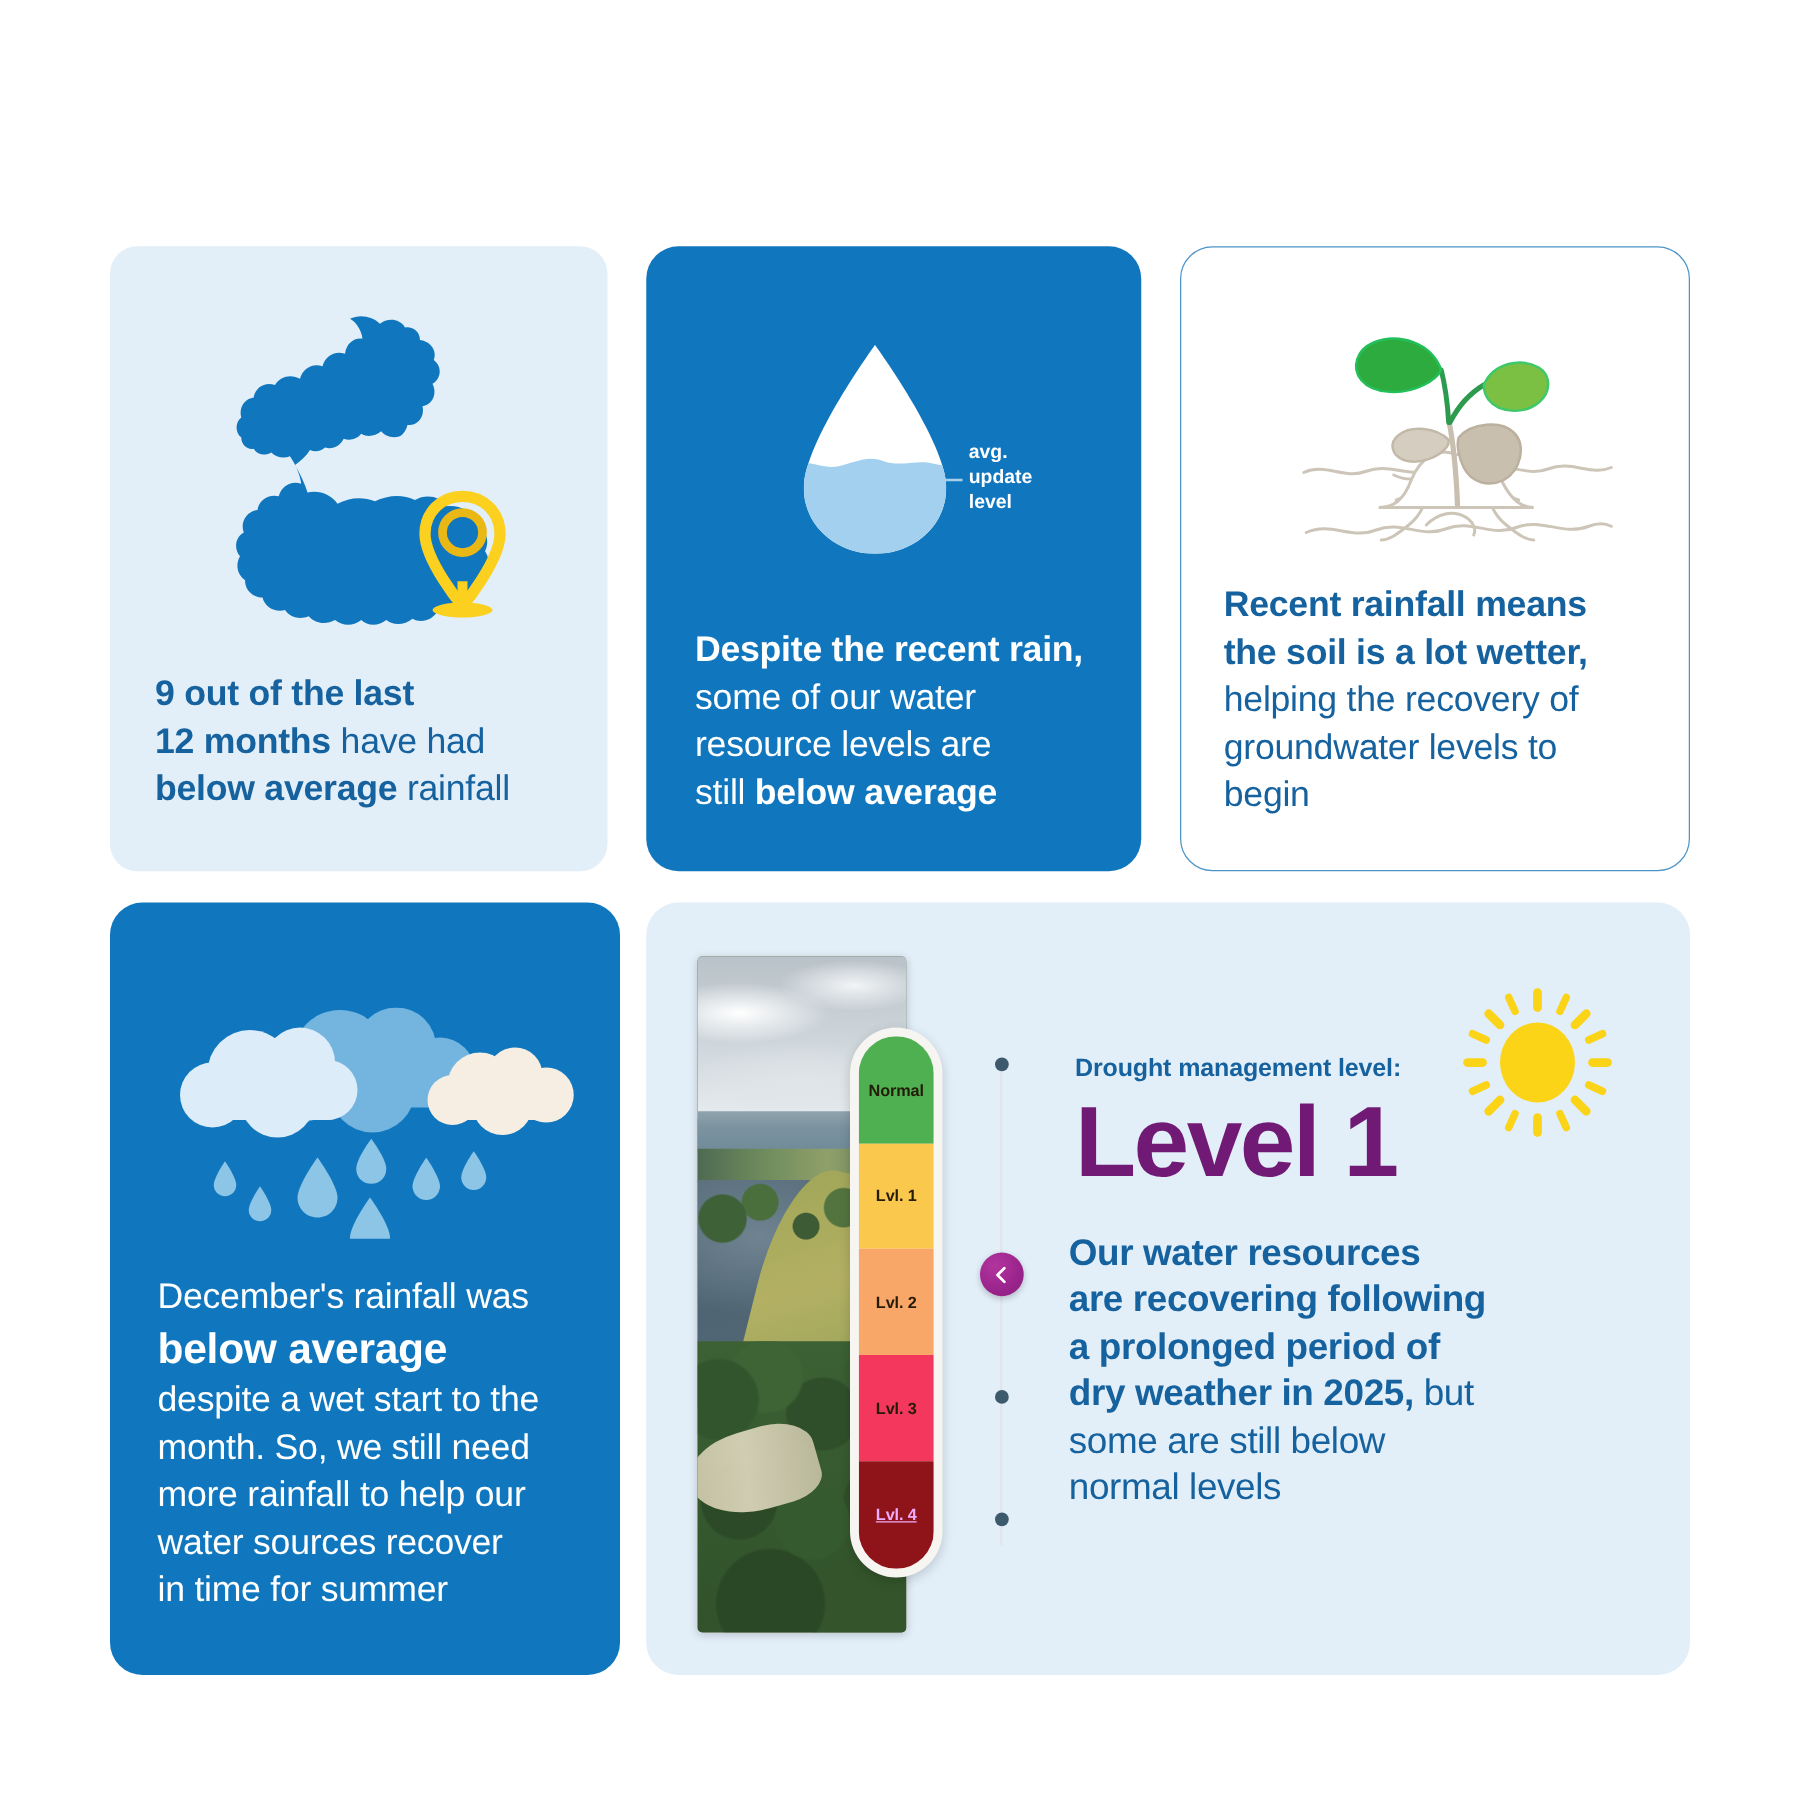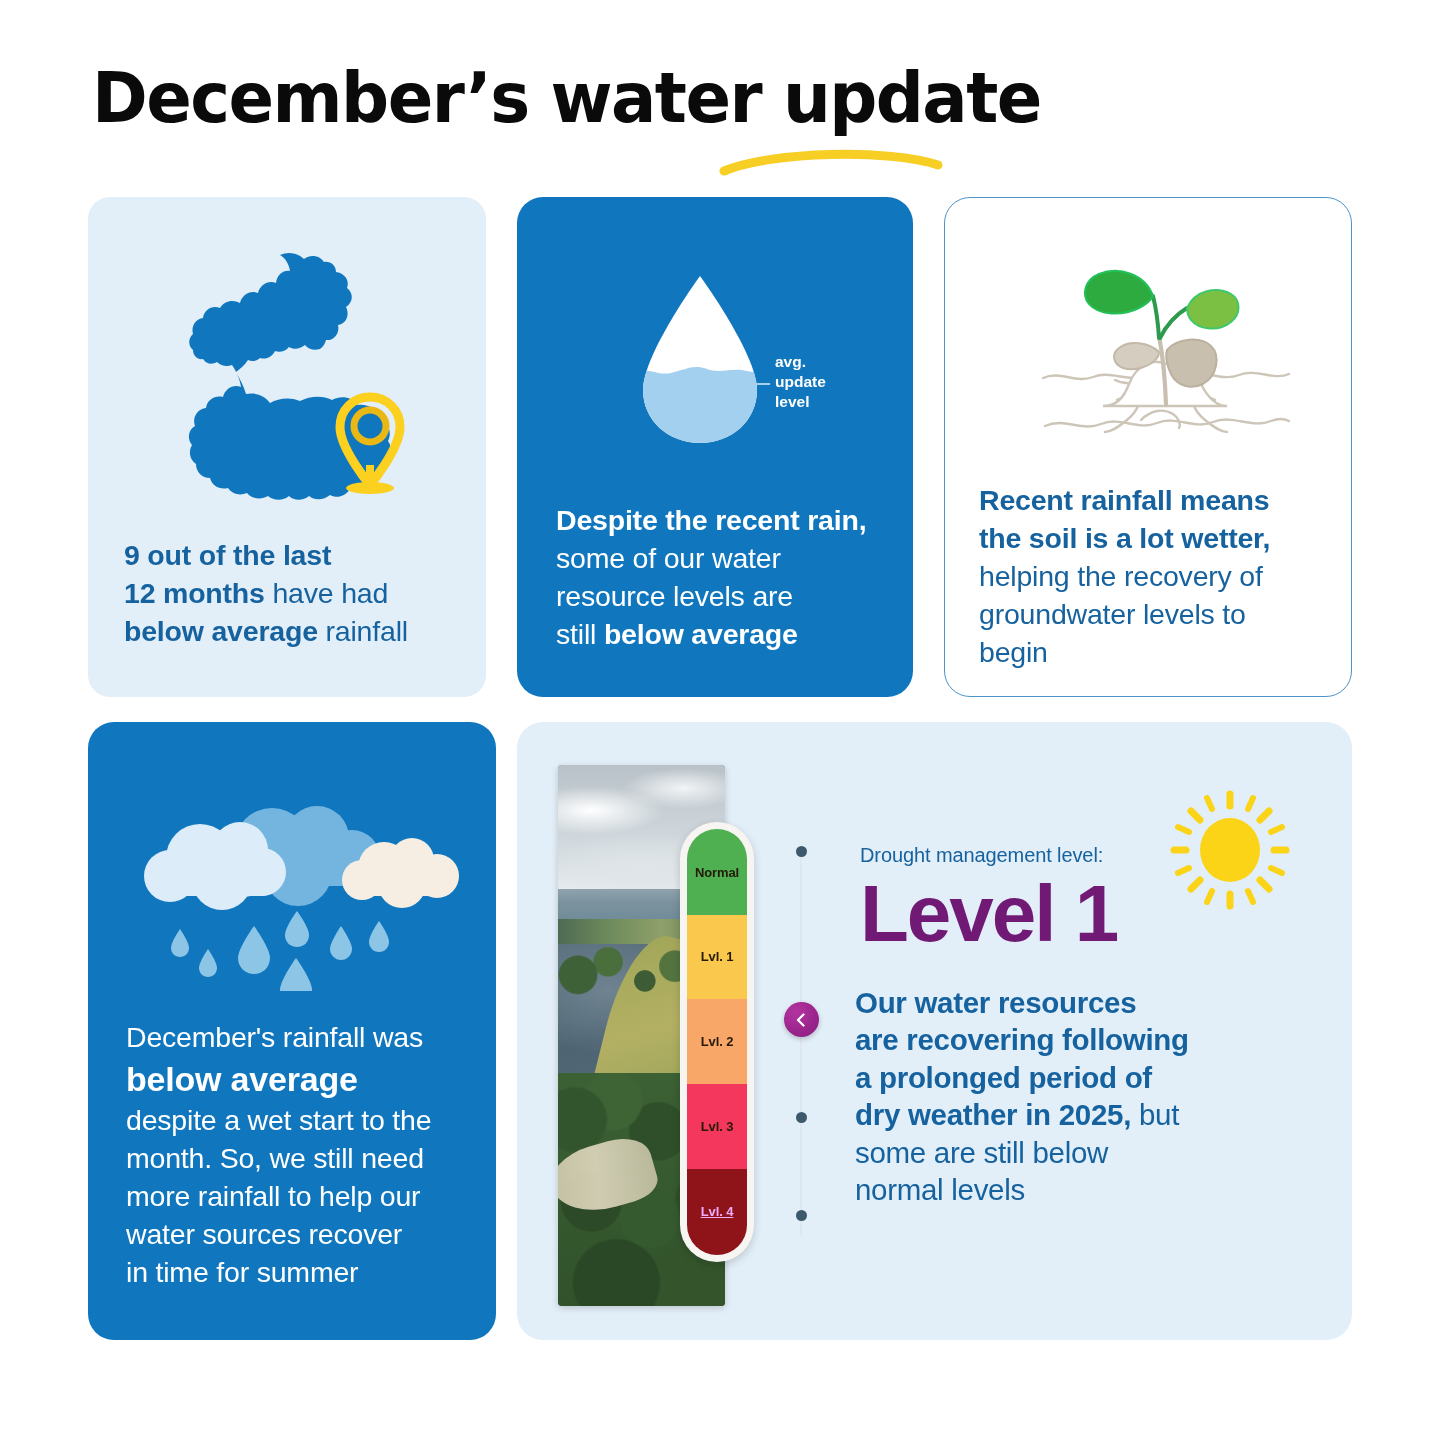--- a/index.html
+++ b/index.html
@@ -69,21 +69,21 @@
     font-size: 28.5px;
     line-height: 1.33;
     letter-spacing: -0.2px;
   }
   .card-text b { font-weight: 700; }
   .t-blue  { color: #16629f; }
   .t-white { color: #ffffff; }
 
   #text-rainfall-months { left: 36px; top: 340px; width: 345px; }
   #text-water-levels    { left: 39px; top: 305px; width: 330px; }
-  #text-soil-moisture   { left: 34px; top: 284px; width: 360px; }
+  #text-soil-moisture   { left: 34px; top: 268px; width: 360px; }
   #text-december-rain   { left: 38px; top: 297px; width: 350px; }
 
   
   #text-december-rain .big {
     display: inline;
     font-size: 34px;
     font-weight: 700;
   }
 
   
@@ -258,21 +258,21 @@
     background: radial-gradient(circle at 35% 30%, #b3359f 0%, #99248b 60%, #8c1f80 100%);
     box-shadow: 0 2px 5px rgba(0,0,0,0.22);
     display: flex; align-items: center; justify-content: center;
   }
 
   
   #drought-kicker {
     position: absolute;
     left: 343px; top: 122px;
     font-size: 20px;
-    font-weight: 400;
+    font-weight: 700;
     color: #16629f;
     letter-spacing: -0.1px;
   }
   #drought-level-value {
     position: absolute;
     left: 343px; top: 152px;
     font-size: 80px;
     font-weight: 700;
     color: #701a75;
     letter-spacing: -2px;
@@ -293,26 +293,20 @@
     position: absolute;
     left: 643px; top: 58px;
     width: 140px; height: 140px;
   }
 </style>
 </head>
 <body>
 
 <div id="page">
 
-  <div id="title-wrap">
-    <h1 id="page-title">December’s water update</h1>
-    <svg id="title-underline" viewBox="0 0 222 34">
-      <path d="M4 26 C52 6 170 4 218 20" fill="none" stroke="#f6ce24" stroke-width="9" stroke-linecap="round"></path>
-    </svg>
-  </div>
 
   <div class="card light" id="card-rainfall-months">
 
     <svg id="map-illustration" viewBox="0 0 236 254">
       <path fill="#1077bf" d="M96 6 C104 2 114 4 120 10 C126 5 136 6 140 13 C146 12 152 16 152 23
         C160 24 166 31 163 39 C170 44 169 54 162 58 C166 66 162 75 154 76 C156 84 150 92 142 91
         C141 95 139 98 136 100 C130 102 124 100 121 96 C116 100 110 101 105 98
         C102 102 96 104 91 102 C88 108 82 111 76 109 C73 112 68 113 64 111
         C61 116 56 120 52 123 C56 130 60 138 62 145 C72 143 81 147 86 154
         C95 149 106 148 116 152 C126 147 138 146 148 151 C157 146 168 148 174 156

